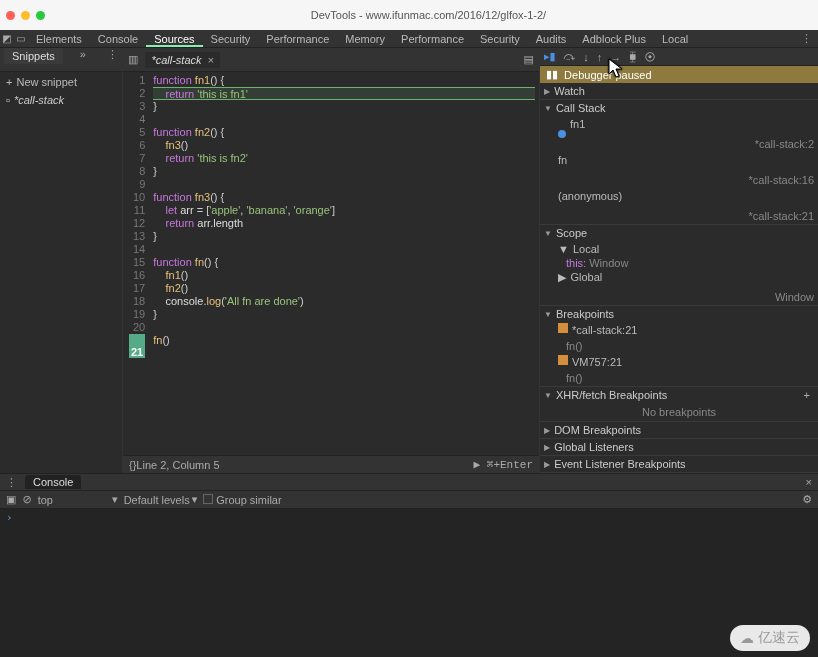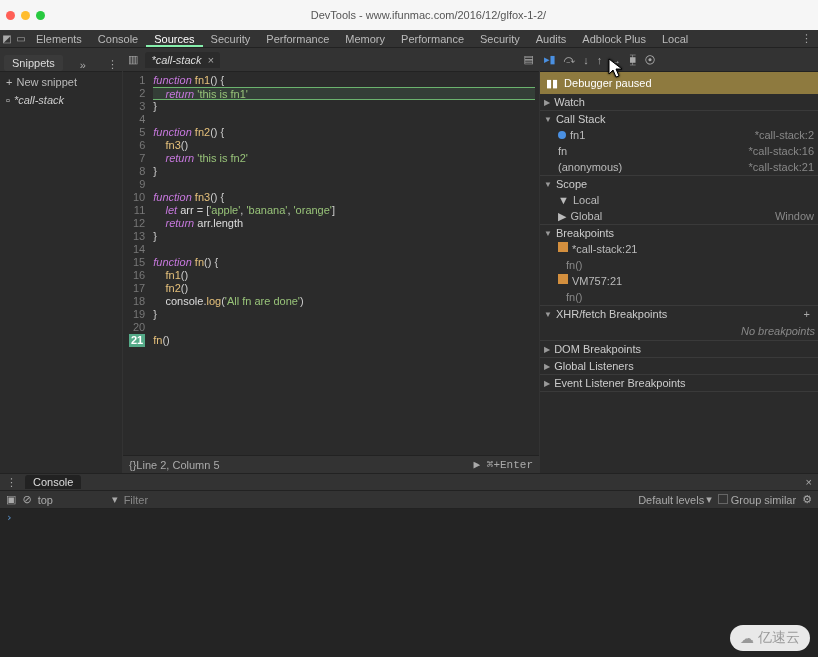--- a/index.html
+++ b/index.html
@@ -9,53 +9,53 @@
 .tl-dot { width: 9px; height: 9px; border-radius: 50%; }
 .tl-dot.red { background: #ff5f56; } .tl-dot.yellow { background: #ffbd2e; } .tl-dot.green { background: #27c93f; }
 .tl-title { flex: 1; text-align: center; color: #555; font-size: 11px; }
 .tabbar { height: 18px; background: #333; display: flex; align-items: center; border-bottom: 1px solid #222; }
 .tabbar .sq { width: 14px; display:flex; justify-content:center; color:#aaa; font-size:10px; }
 .tabbar .tab { padding: 0 8px; color: #bbb; font-size: 11px; line-height: 18px; cursor: default; }
 .tabbar .tab.active { color: #fff; border-bottom: 2px solid #86efac; }
 .tabbar .more { margin-left: auto; padding: 0 6px; color:#aaa; }
 .main { display: flex; height: 425px; }
 .sidebar { width: 123px; background: #2b2b2b; border-right: 1px solid #333; }
-.sb-head { height: 24px; display:flex; align-items:flex-end; background:#333; border-bottom:1px solid #222; }
+.sb-head { height: 24px; display:flex; align-items:flex-start; background:#333; border-bottom:1px solid #222; }
 .sb-title { background:#3a3a3a; padding:2px 8px; border-radius:2px; margin-left:4px; color:#ddd; }
 .sb-more { margin-left:auto; margin-right:4px; color:#aaa; }
 .sb-new { display:flex; align-items:center; padding:4px 6px; color:#bbb; gap:4px; }
 .sb-item { display:flex; align-items:center; padding:2px 6px; color:#ccc; gap:4px; font-style:italic; }
 .editor-col { flex: 1; display:flex; flex-direction:column; border-right:1px solid #333; }
 .ed-head { height:24px; background:#333; display:flex; align-items:center; border-bottom:1px solid #222; }
 .ed-head .ico { padding:0 5px; color:#aaa; }
 .ed-tab { display:flex; align-items:center; background:#2b2b2b; padding:2px 6px; font-style:italic; color:#ddd; border-radius:3px 3px 0 0; margin-left:2px; }
 .ed-tab .x { margin-left:6px; color:#aaa; }
 .ed-body { flex:1; display:flex; background:#2b2b2b; font-family: Menlo, monospace; font-size:11px; overflow:hidden; }
 .gutter { background:#2b2b2b; color:#777; text-align:right; padding:2px 4px 0 6px; min-width:22px; }
 .gutter div { height:13px; line-height:13px; }
-.gutter div.hl { background:#5a8; color:#fff; font-weight:bold; padding:0 2px; }
+.gutter div.hl { background:#5a8; color:#fff; font-weight:bold; padding:12px 2px; }
 .code { flex:1; padding:2px 4px; line-height:13px; white-space:pre; color:#ccc; }
 .code div { height:13px; }
 .code .cur { background:rgba(80,120,90,.25); border-top:1px solid #6bb36e; border-bottom:1px solid #6bb36e; }
-.kw { color:#c678dd; font-style:italic; } .fn { color:#e5c07b; } .str { color:#98c379; } .prop {color:#ddd;} .op{color:#ccc;}
+.kw { color:#c678dd; } .fn { color:#e5c07b; } .str { color:#98c379; } .prop {color:#ddd;} .op{color:#ccc;}
 .ed-foot { height:18px; background:#333; display:flex; align-items:center; padding:0 6px; color:#aaa; border-top:1px solid #222; }
 .ed-foot .r { margin-left:auto;font-family:Liberation Mono, monospace; }
 .dbg { width: 278px; background:#2b2b2b; display:flex; flex-direction:column; overflow:hidden; }
 .dbg-tools { height:24px; background:#333; display:flex; align-items:center; padding:0 4px; gap:8px; color:#aaa; border-bottom:1px solid #222; }
 .dbg-tools span:first-child { color:#4a90e2; }
 .dbg-status { height:22px; background:#8e7a3f; display:flex; align-items:center; padding:0 6px; color:#fff; gap:6px; position:relative; }
 .sec { border-bottom:1px solid #3a3a3a; font-size:11px; }
 .sec-h { display:flex; align-items:center; padding:2px 4px; color:#ccc; gap:4px; cursor:default; }
 .sec-h .tr { font-size:8px; color:#999; }
 .sec-row { display:flex; padding:1px 4px 1px 18px; color:#bbb; line-height:14px; }
 .sec-row .bullet { width:8px; height:8px; border-radius:50%; background:#4a90e2; margin-right:4px; align-self:center; }
-.sec-row .r { margin-left:auto; color:#888; }
+.sec-row .r { margin-left:auto; color:#888;margin-top:20px; }
 .sec-sub { padding-left:26px; color:#888; }
 .bk-chk { display:inline-block; width:10px; height:10px; background:#d38f3e; margin-right:4px; }
-.empty { text-align:right; color:#888; font-style:italic; padding:3px; }
+.empty { text-align:center; color:#888; padding:3px; }
 .dbg-plus { margin-left:auto; color:#aaa; padding-right:4px; }
 .console-head { height:18px; background:#333; display:flex; align-items:center; border-top:1px solid #222; border-bottom:1px solid #222; }
 .con-btn { padding:0 6px; color:#aaa; }
 .con-tab { background:#222; padding:1px 8px; border-radius:3px 3px 0 0; color:#ddd; margin-left:2px; }
 .con-x { margin-left:auto; padding:0 6px; color:#aaa; }
 .console-filter { height:18px; background:#333; display:flex; align-items:center; gap:6px; padding:0 6px; border-bottom:1px solid #222; color:#aaa; }
 .cf-sel { display:flex; align-items:center; gap:2px; }
 .cf-sel.ctx { min-width:80px; }
 .cf-filter { flex:1; color:#888; }
 .chk { display:inline-block; width:10px; height:10px; border:1px solid #666; margin-right:3px; }
@@ -187,20 +187,21 @@
     </div>
     <div class="sec">
       <div class="sec-h">
           <span class="tr">▼</span>
           <span>Scope</span>
         </div>
       <div class="sec-row">
           <span class="tr" style="margin-right:4px">▼</span>
           <span>Local</span>
         </div>
+      <div class="sec-sub"><span style="color:#c678dd">this: </span><span>Window</span></div>
       <div class="sec-row">
           <span class="tr" style="margin-right:4px">▶</span>
           <span>Global</span>
           <span class="r">Window</span>
         </div>
     </div>
     <div class="sec">
       <div class="sec-h">
           <span class="tr">▼</span>
           <span>Breakpoints</span>
@@ -246,21 +247,20 @@
   <div class="con-tab">Console</div>
   <div class="con-x">×</div>
 </div>
 <div class="console-filter">
   <span>▣</span>
   <span>⊘</span>
   <span class="cf-sel ctx">
       <span>top</span>
       <span style="margin-left:auto">▾</span>
     </span>
-  <span class="cf-filter" title="Filter"><span>Filter</span></span>
   <span class="cf-sel">
       <span>Default levels</span>
       <span>▾</span>
     </span>
   <span><span class="chk"></span><span>Group similar</span></span>
   <span class="gear">⚙</span>
 </div>
 <div class="console-body">
   <div class="prompt">›</div>
 </div>

